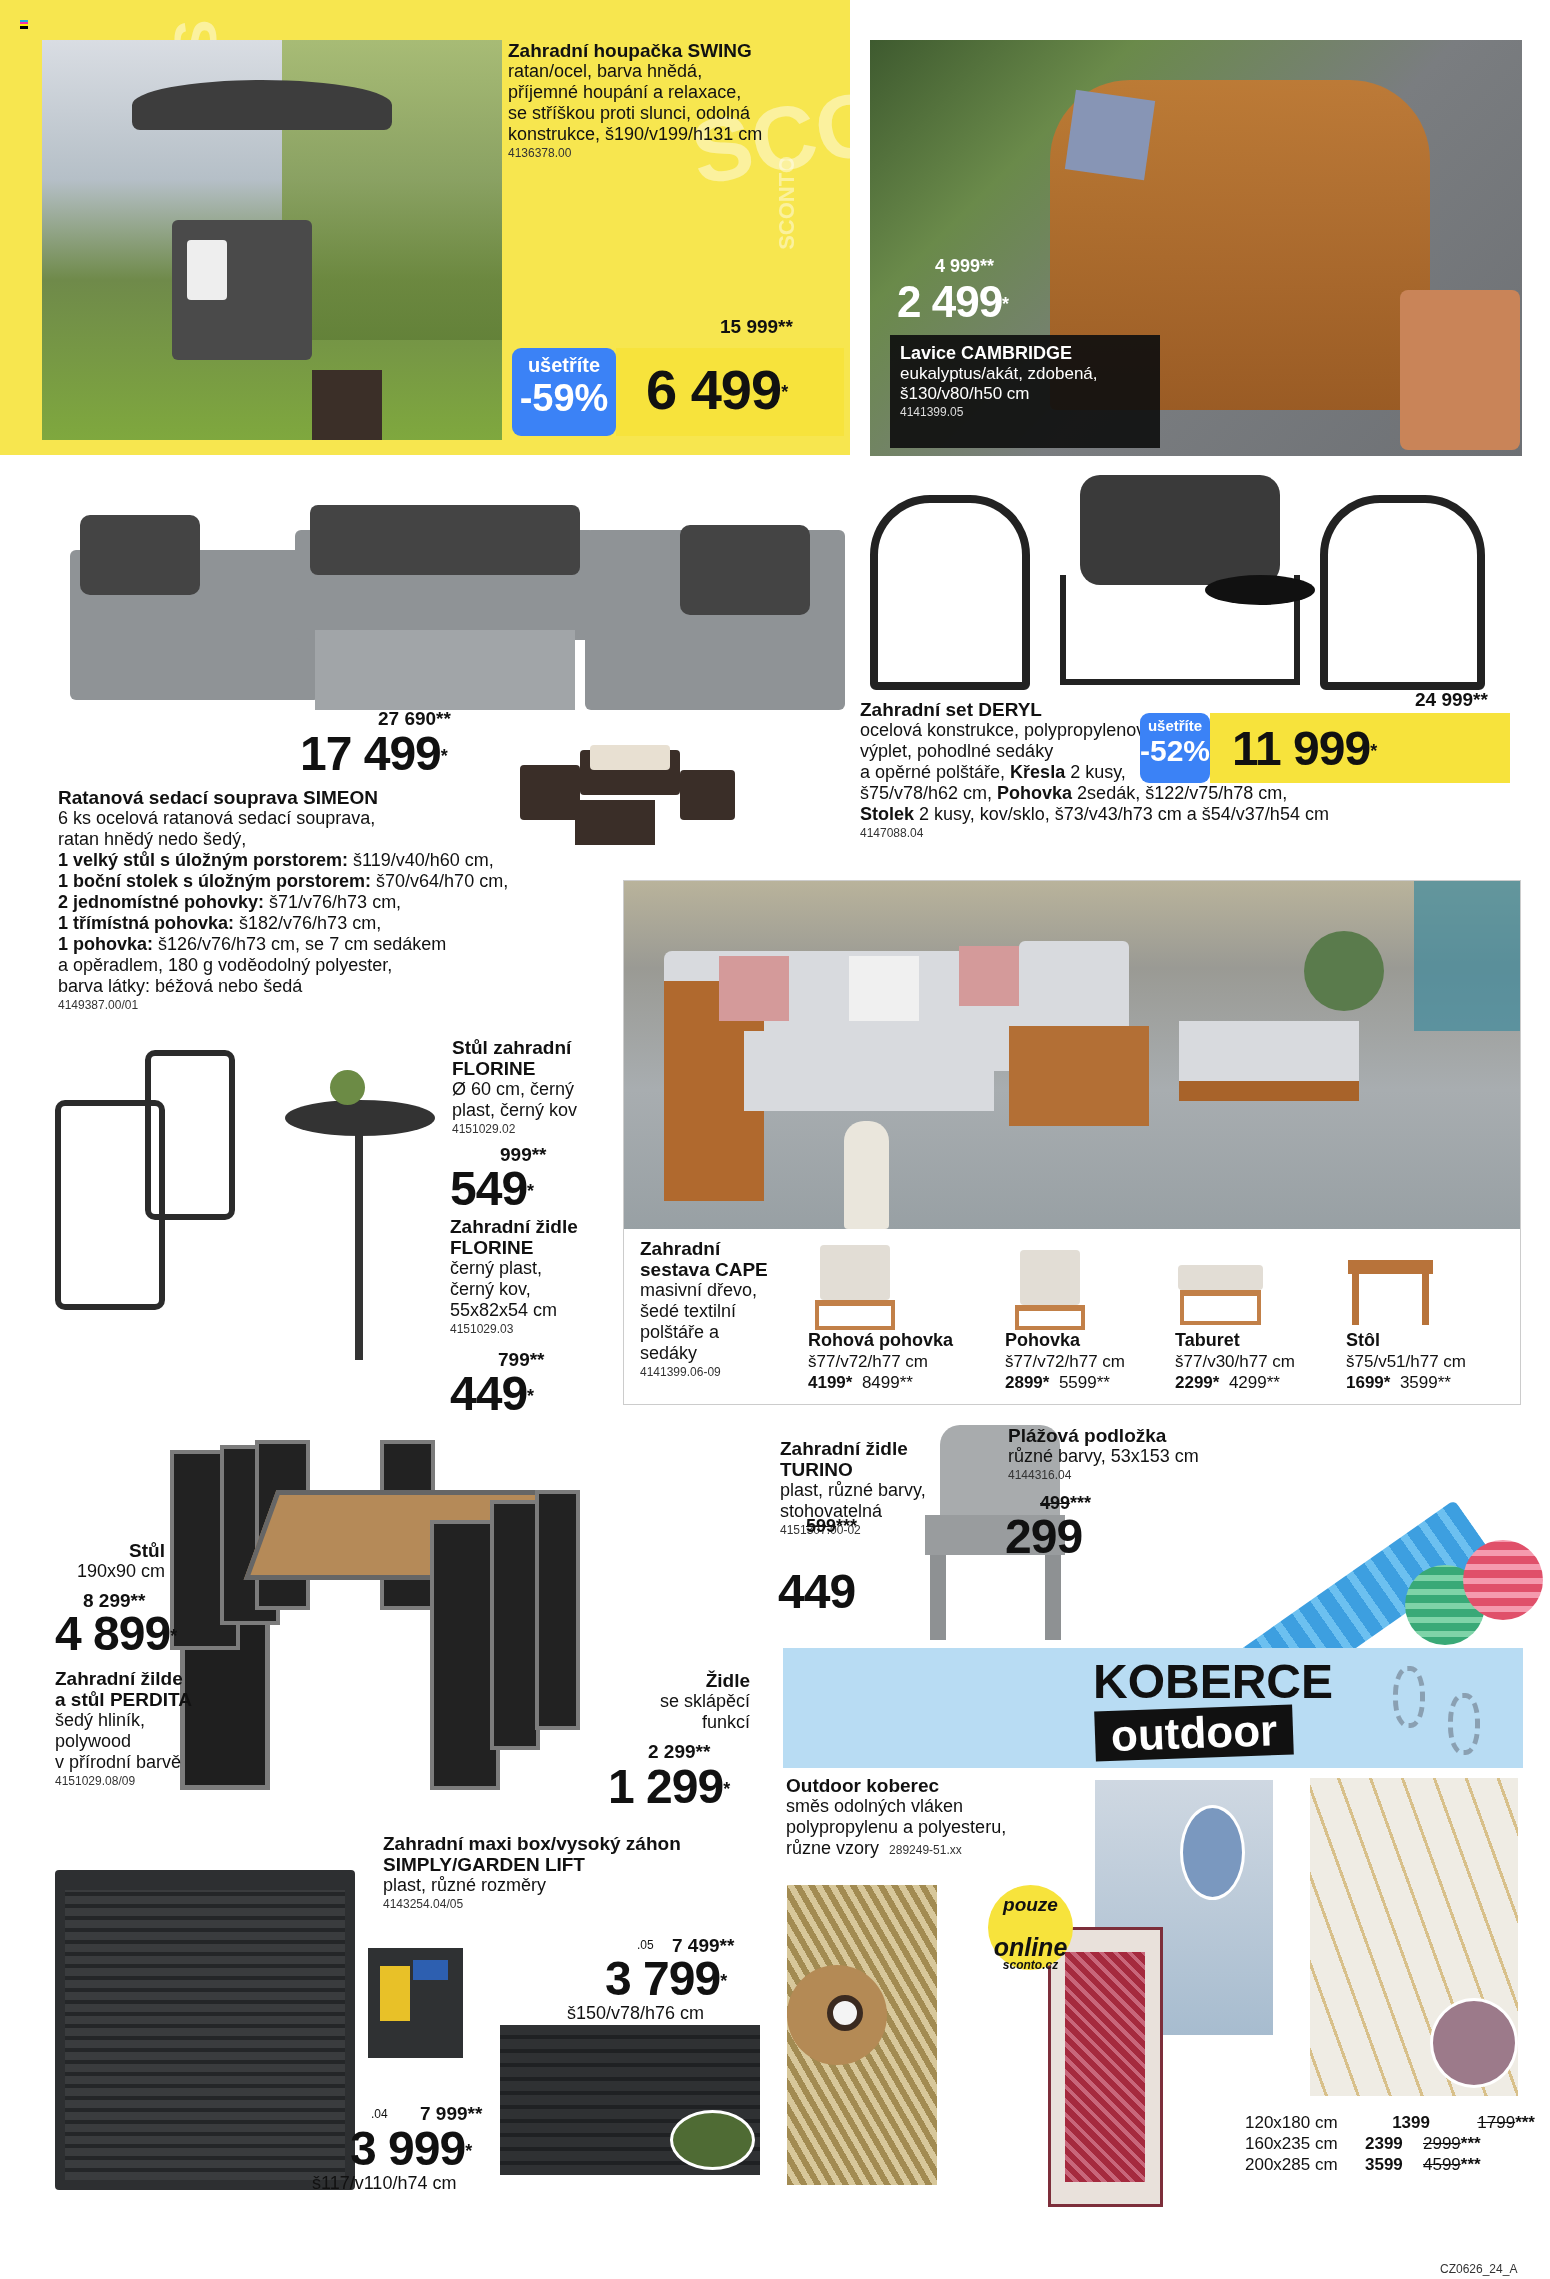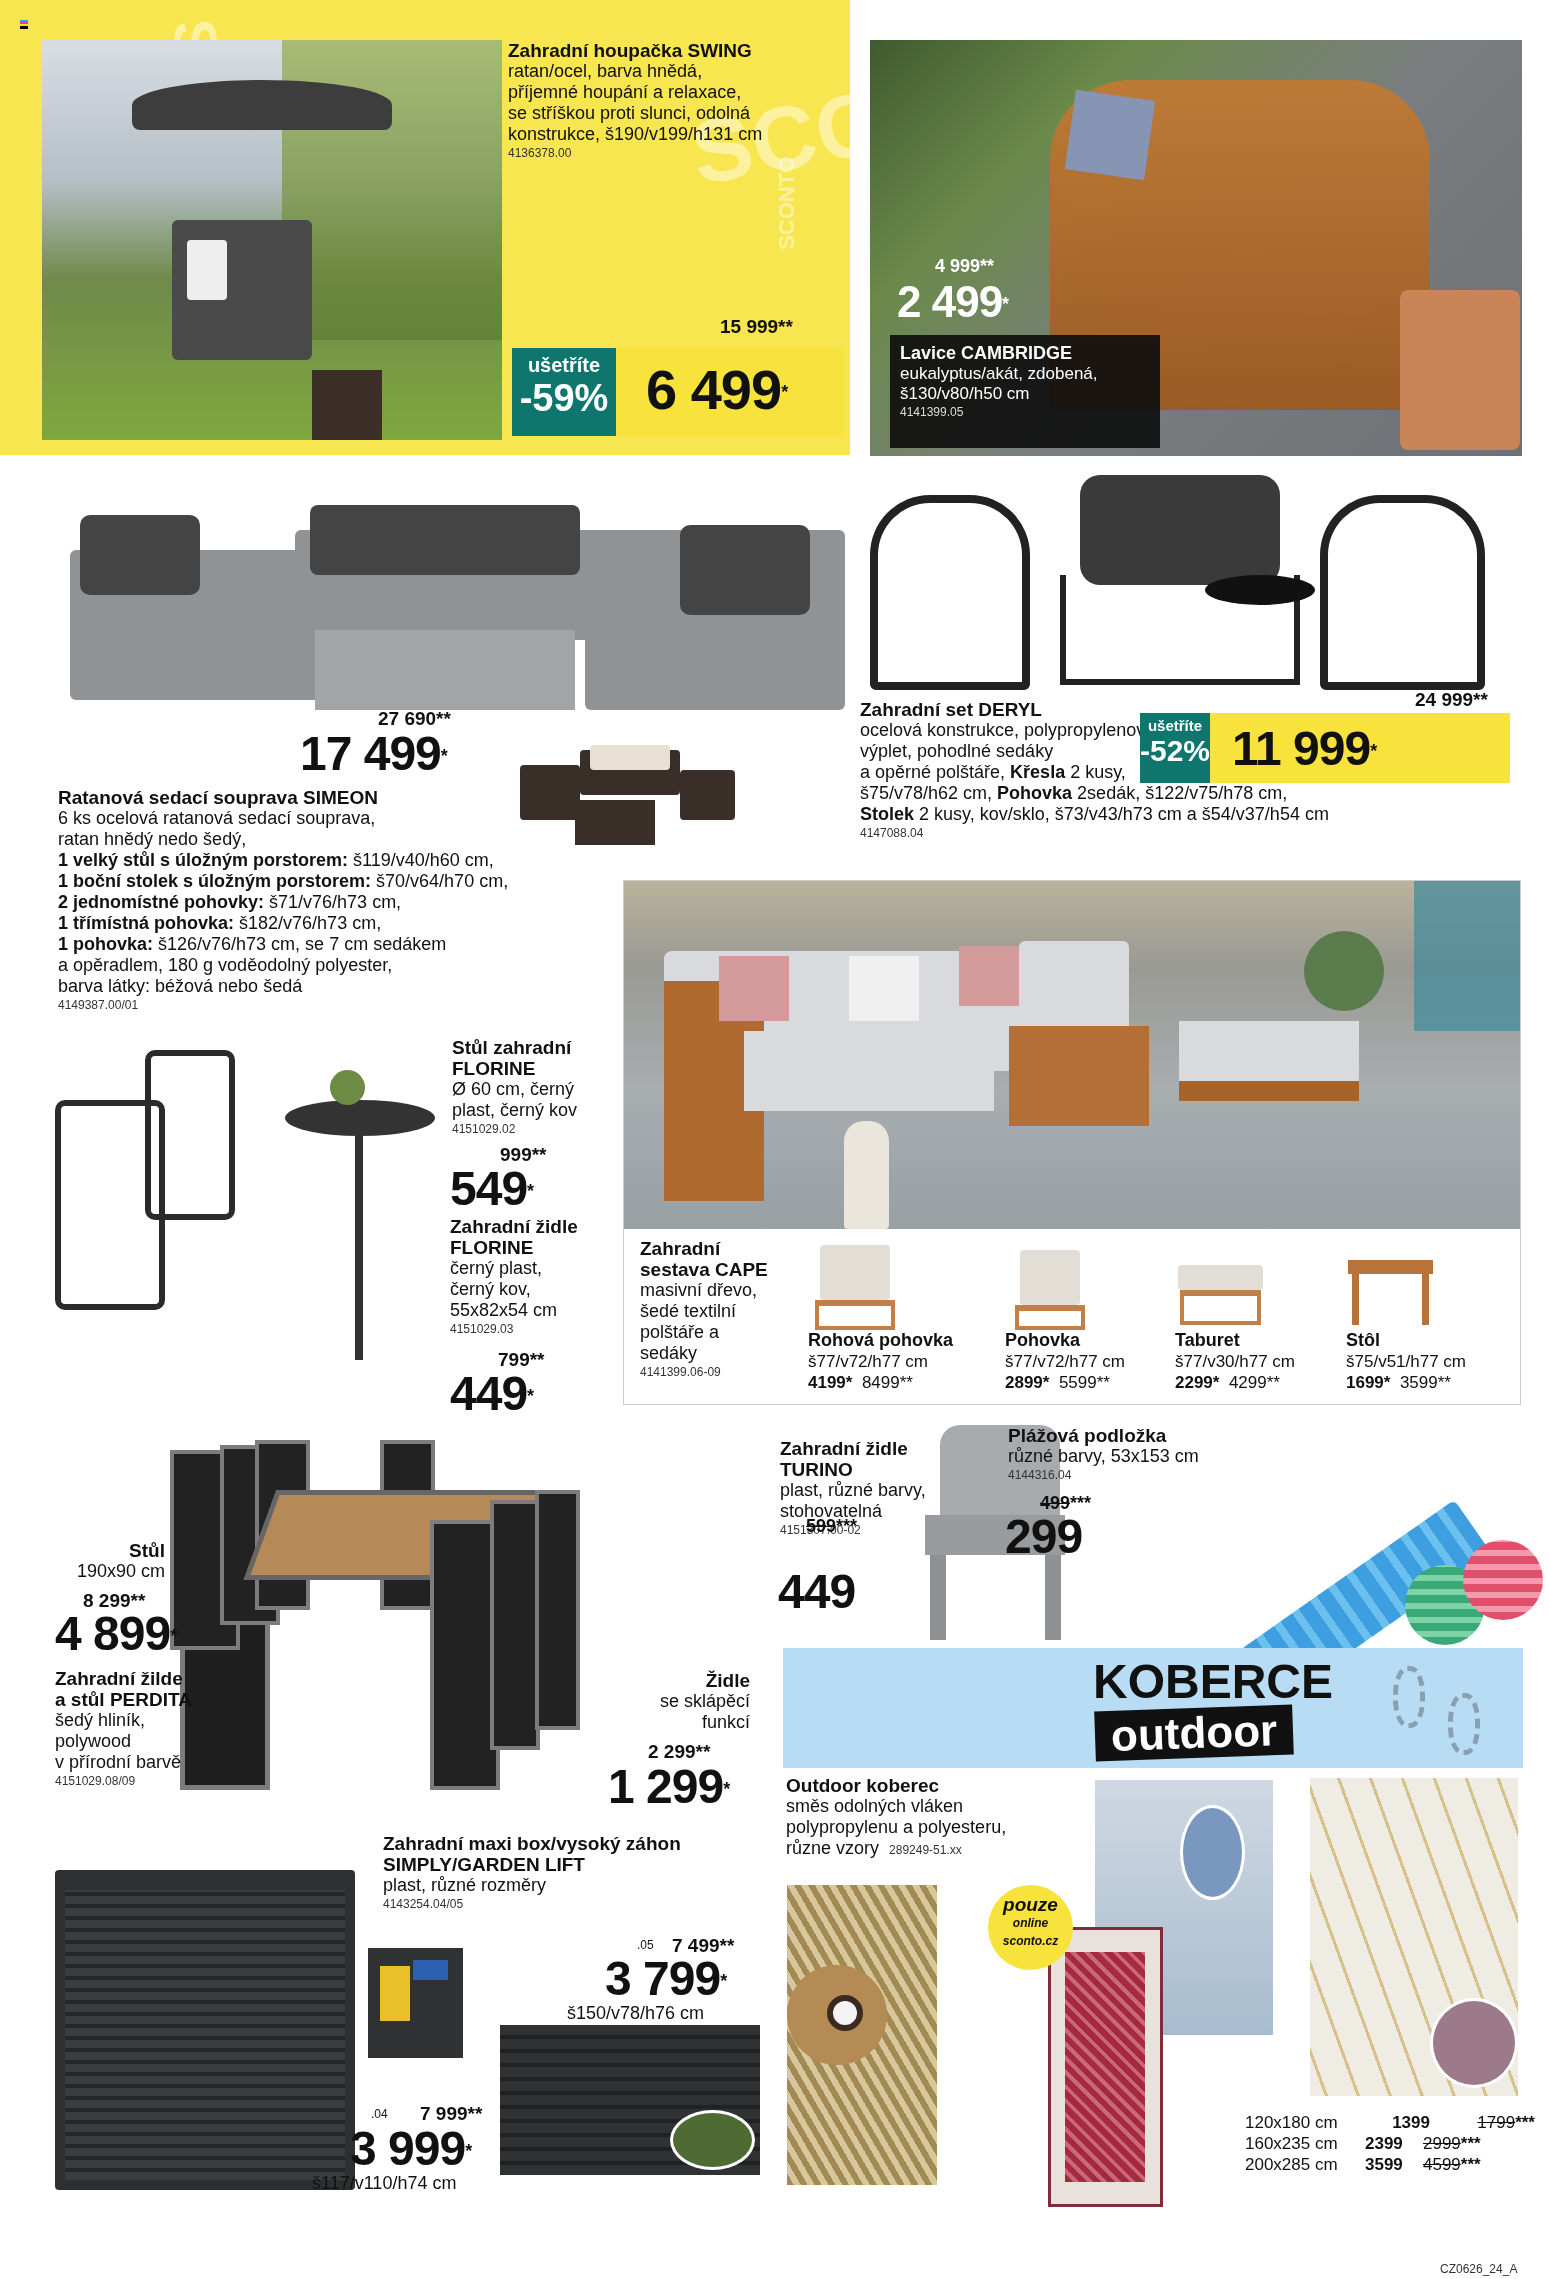--- a/index.html
+++ b/index.html
@@ -9,21 +9,21 @@
   .desc { font-size: 18px; line-height: 21px; }
   .sku { font-size: 12px; color: #333; line-height: 16px; }
   .old { font-weight: bold; font-size: 19px; }
   .price { font-weight: 900; font-size: 48px; letter-spacing: -1px; line-height: 48px; }
   .price sup { font-size: 18px; vertical-align: top; position: relative; top: 2px; }
   .strike { text-decoration: line-through; }
   .photo { overflow: hidden; }
   
   .yellow-bg { left: 0; top: 0; width: 850px; height: 455px; background: #f7e64f; }
   .wm { position: absolute; color: rgba(255,255,255,0.45); font-weight: bold; font-family: "Liberation Sans", sans-serif; }
-  .save-badge { background: #0f766e; color: #fff; text-align: center; font-weight: bold; }
+  .save-badge { background: #3b82f6; color: #fff; text-align: center; font-weight: bold; border-radius: 9px; }
   .yellow-price { background: #f7e33c; }
   .cmyk { left: 20px; top: 20px; width: 8px; height: 10px; }
 </style>
 </head>
 <body>
 
 <div class="abs yellow-bg">
   <div class="wm" style="left:175px;top:5px;font-size:60px;transform:rotate(-90deg);">S</div>
   <div class="wm" style="left:690px;top:70px;font-size:90px;transform:rotate(-10deg);">SCONTO</div>
   <div class="wm" style="left:740px;top:190px;font-size:22px;transform:rotate(-90deg);">SCONTO</div>
@@ -297,21 +297,21 @@
   <div class="abs" style="left:40px;top:110px;width:36px;height:36px;border-radius:50%;background:#f4f4f4;border:6px solid #3a2a20;"></div>
 </div>
 <div class="abs" style="left:1095px;top:1780px;width:178px;height:255px;background:linear-gradient(180deg,#cfd8e2,#a7bccf);">
   <div class="abs" style="left:85px;top:25px;width:65px;height:95px;border-radius:50%;border:3px solid #fff;background:#7a98bf;"></div>
 </div>
 <div class="abs" style="left:1048px;top:1927px;width:115px;height:280px;background:#e9e1db;border:3px solid #7d2e3a;">
   <div class="abs" style="left:14px;top:22px;width:80px;height:230px;background:repeating-linear-gradient(45deg,#a52a3e 0 6px,#c8667a 6px 10px);"></div>
 </div>
 <div class="abs" style="left:988px;top:1885px;width:85px;height:85px;border-radius:50%;background:#f7e33c;text-align:center;padding-top:10px;font-style:italic;font-weight:900;">
   <div style="font-size:19px;line-height:19px;">pouze</div>
-  <div style="font-size:12px;line-height:19px;">online</div>
+  <div style="font-size:25px;line-height:19px;margin-top:24px;">online</div>
   <div style="font-size:12px;line-height:16px;">sconto.cz</div>
 </div>
 <div class="abs" style="left:1310px;top:1778px;width:208px;height:318px;background:repeating-linear-gradient(70deg,#efece4 0 14px,#d8c08a 14px 17px,#efece4 17px 30px);">
   <div class="abs" style="left:120px;top:220px;width:88px;height:90px;border-radius:50%;border:3px solid #fff;background:#9c7a8a;"></div>
 </div>
 
 <div class="abs" style="left:1245px;top:2112px;width:290px;font-size:17px;line-height:21px;">
   <div style="display:flex;gap:10px;justify-content:space-between;">
       <span style="width:110px;">120x180 cm</span>
       <b style="width:48px;">1399</b>

